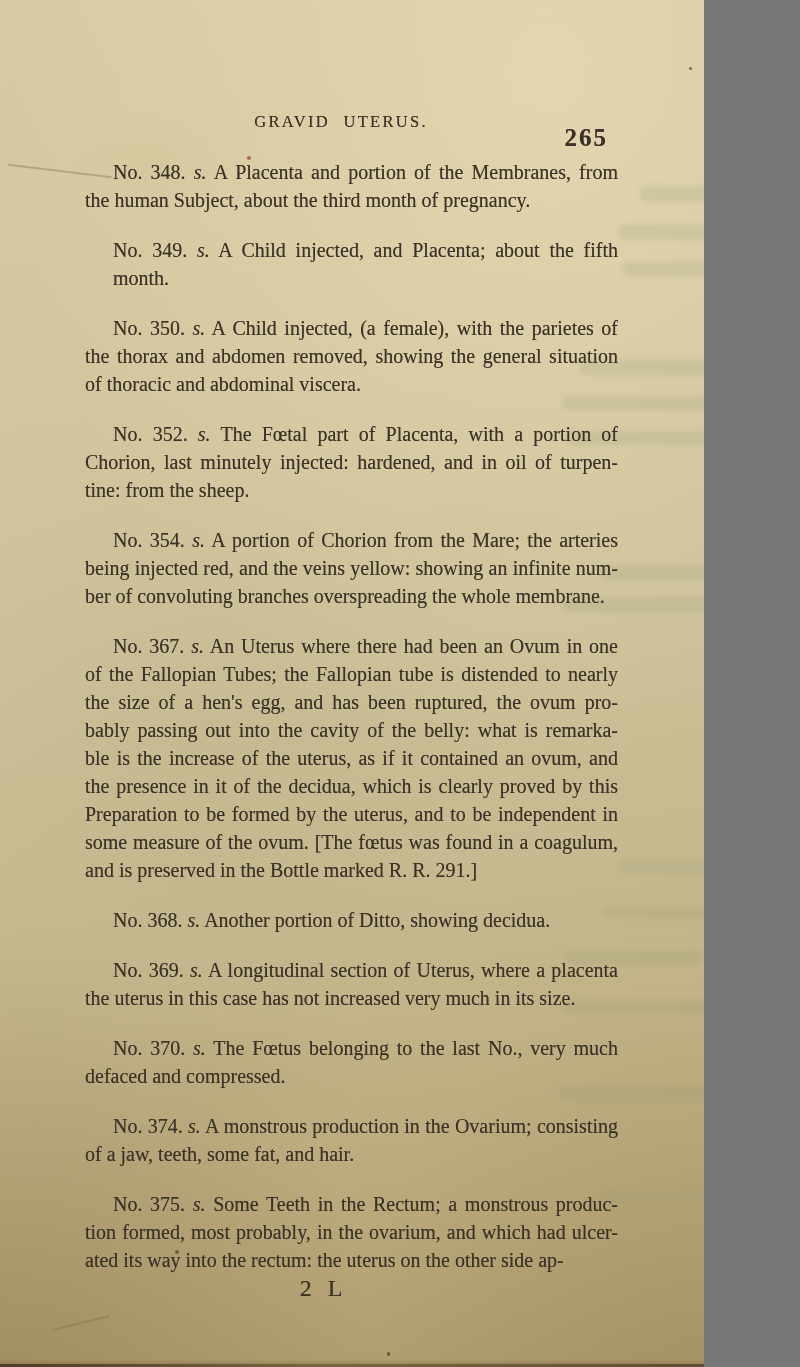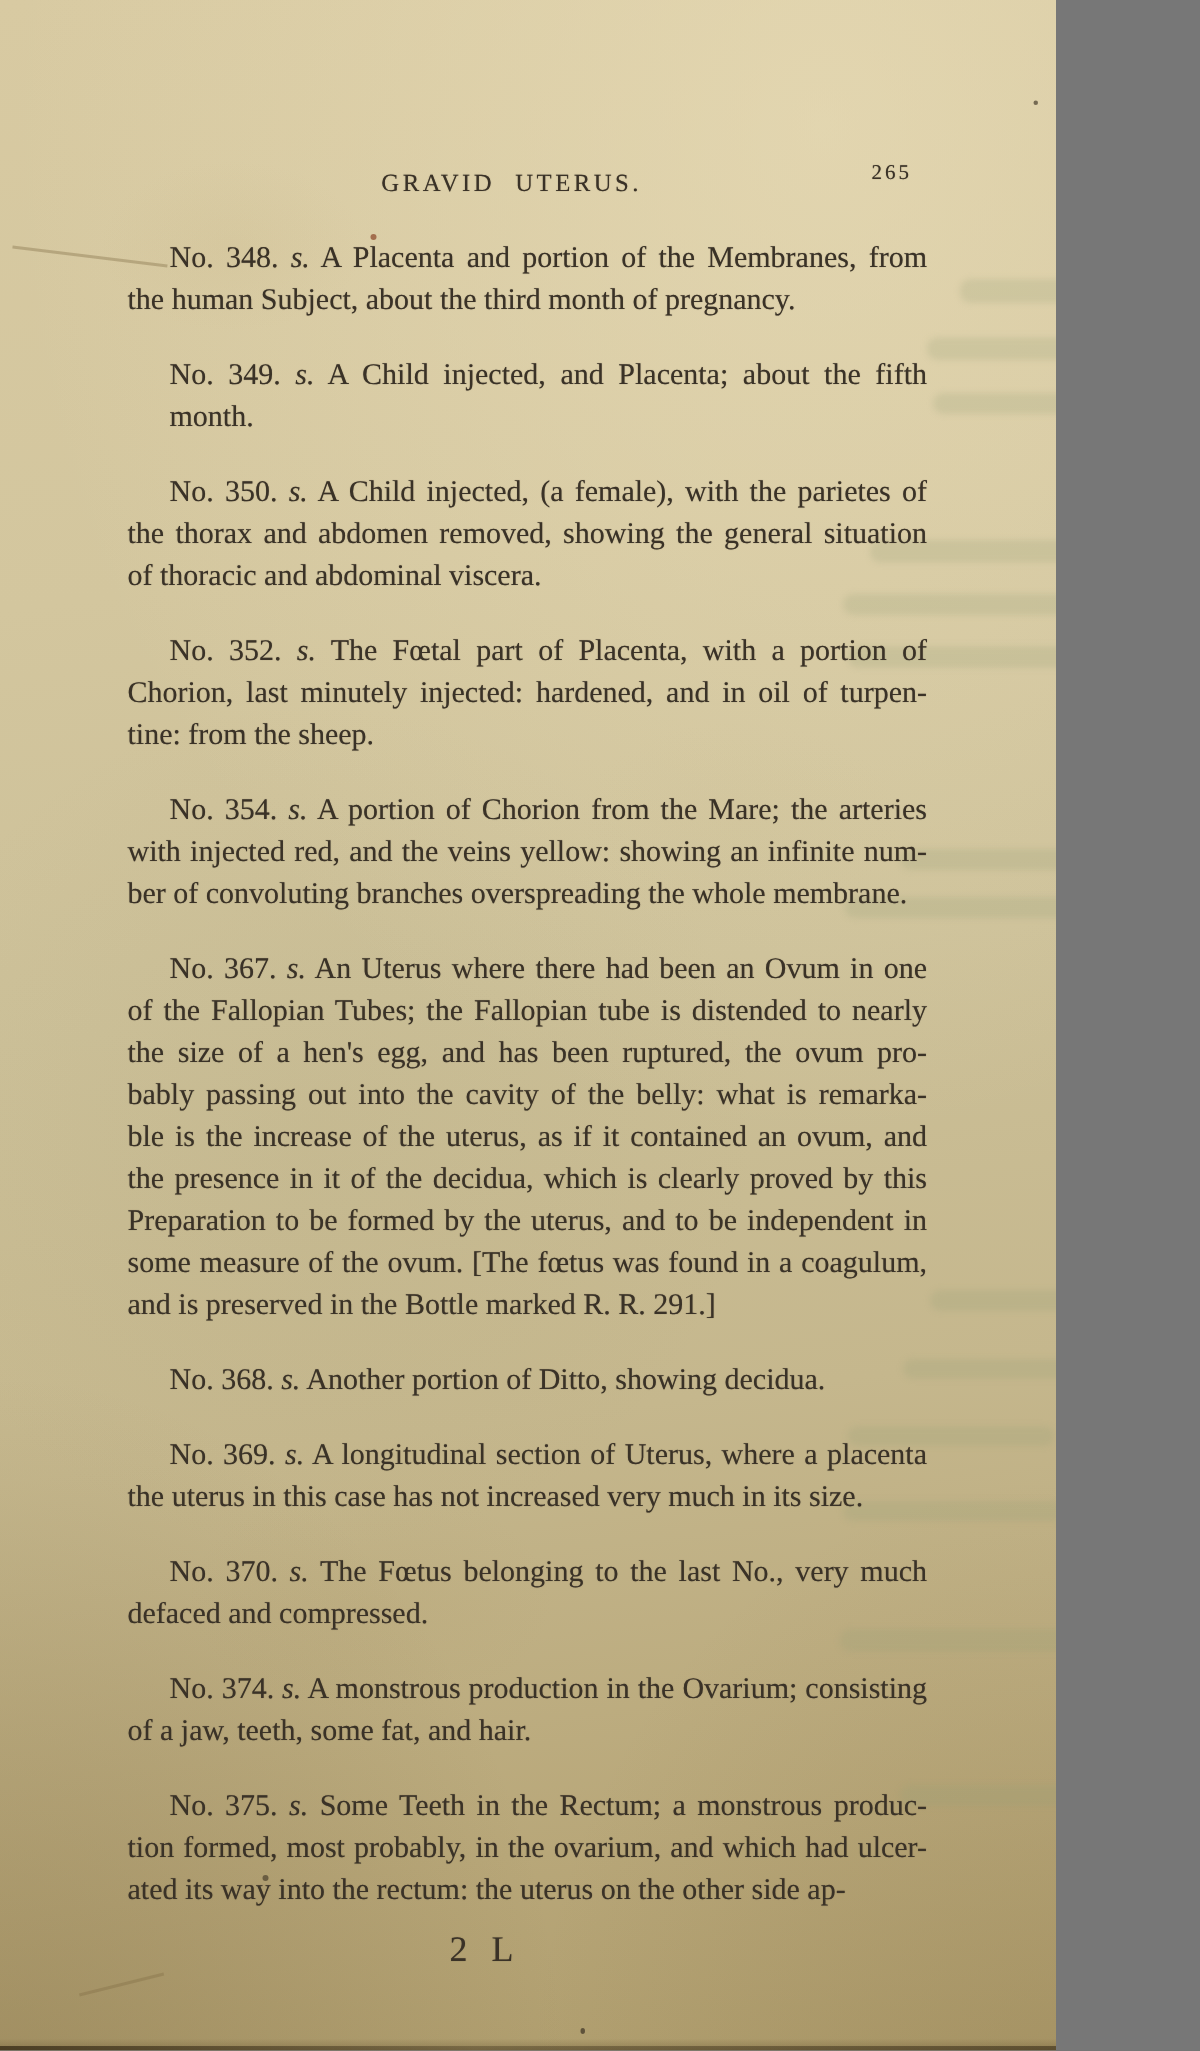--- a/index.html
+++ b/index.html
@@ -25,32 +25,33 @@
       radial-gradient(25% 8% at 35% 78%, rgba(170,150,100,0.12), transparent 70%);
   }
   
   .header { position: absolute; left: 85px; right: 86px; top: 108px; height: 26px; }
   .head-title {
     position: absolute; left: 50%; transform: translateX(-56%); top: 4px;
     font-size: 16.5px; letter-spacing: 2.3px; word-spacing: 7px;
     text-shadow: 0 0 0.6px rgba(58,50,39,0.6);
   }
   .head-num {
-    position: absolute; right: 10px; top: 0;
-    font-size: 14px; letter-spacing: 2px;
+    position: absolute; right: 10px; top: 16px;
+    font-size: 25px; letter-spacing: 2px;
     text-shadow: 0 0 0.6px rgba(58,50,39,0.6);
+    font-weight: bold;
   }
   
   .bodytext {
     position: absolute; left: 85px; right: 86px; top: 158px;
     font-size: 20px; line-height: 28px;
     text-shadow: 0 0 0.6px rgba(58,50,39,0.55);
   }
   .entry { margin-bottom: 22px; }
-  .entry:last-of-type { margin-bottom: 12px; }
+  .entry:last-of-type { margin-bottom: 0; }
   .line { text-align: justify; text-align-last: justify; }
   .line.first { padding-left: 28px; }
   .line.last { text-align-last: left; }
   .line i { font-style: italic; }
   .sig {
     text-align: center; transform: translateX(-28px);
     font-size: 24px; letter-spacing: 5px; line-height: 28px;
     text-shadow: 0 0 0.6px rgba(58,50,39,0.55);
   }
   
@@ -118,21 +119,21 @@
           <div class="line">the thorax and abdomen removed, showing the general situation</div>
           <div class="line last">of thoracic and abdominal viscera.</div>
         </div>
         <div class="entry">
           <div class="line first"><span>No. 352. </span><i>s.</i> The Fœtal part of Placenta, with a portion of</div>
           <div class="line">Chorion, last minutely injected: hardened, and in oil of turpen-</div>
           <div class="line last">tine: from the sheep.</div>
         </div>
         <div class="entry">
           <div class="line first"><span>No. 354. </span><i>s.</i> A portion of Chorion from the Mare; the arteries</div>
-          <div class="line">with injected red, and the veins yellow: showing an infinite num-</div>
+          <div class="line">being injected red, and the veins yellow: showing an infinite num-</div>
           <div class="line last">ber of convoluting branches overspreading the whole membrane.</div>
         </div>
         <div class="entry">
           <div class="line first"><span>No. 367. </span><i>s.</i> An Uterus where there had been an Ovum in one</div>
           <div class="line">of the Fallopian Tubes; the Fallopian tube is distended to nearly</div>
           <div class="line">the size of a hen's egg, and has been ruptured, the ovum pro-</div>
           <div class="line">bably passing out into the cavity of the belly: what is remarka-</div>
           <div class="line">ble is the increase of the uterus, as if it contained an ovum, and</div>
           <div class="line">the presence in it of the decidua, which is clearly proved by this</div>
           <div class="line">Preparation to be formed by the uterus, and to be independent in</div>

